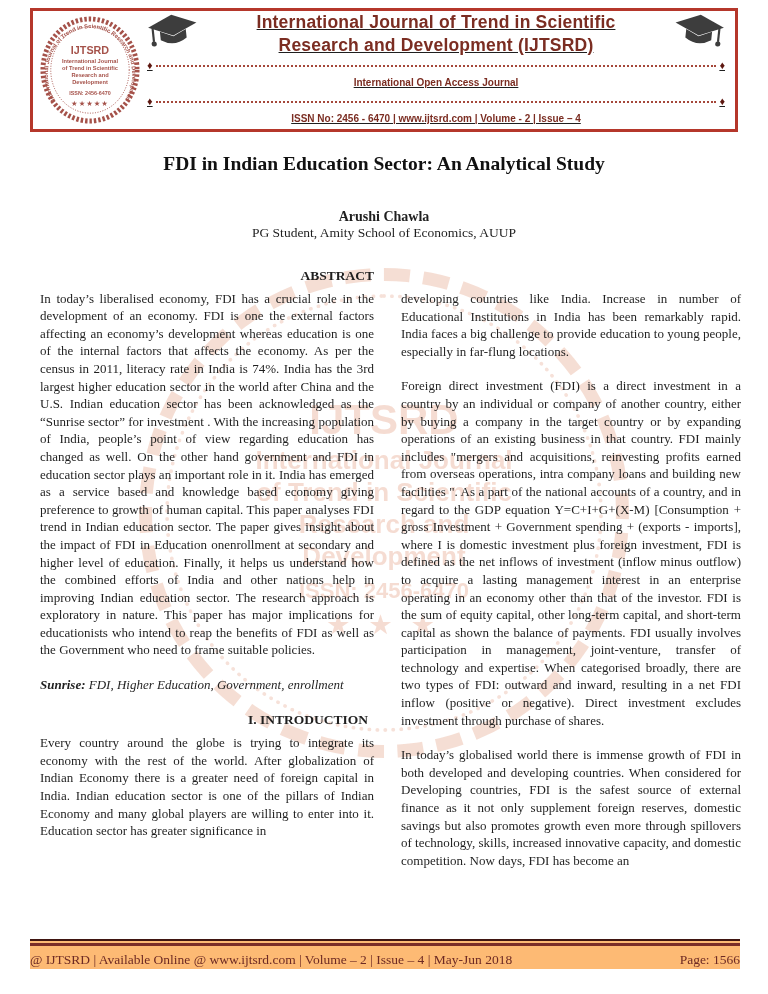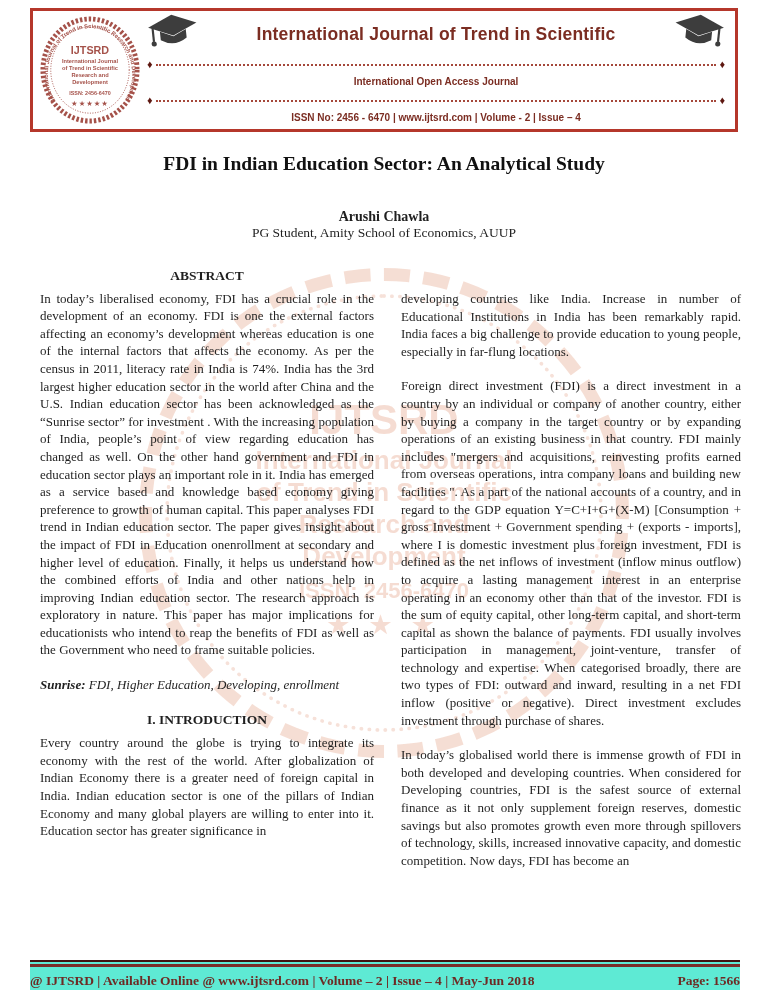--- a/index.html
+++ b/index.html
@@ -3,21 +3,21 @@
 <meta charset="utf-8">
 <style>
   html,body{margin:0;padding:0;background:#ffffff;}
   .page{width:768px;height:994px;position:relative;overflow:hidden;background:#ffffff;
         font-family:"Liberation Serif",serif;color:#1f1f1f;margin:0 auto;}
 
   
   .journal-header{position:absolute;left:30px;top:8px;width:708px;height:124px;
     border:3px solid #b5372b;box-sizing:border-box;display:flex;align-items:center;background:#fff;}
   .logo-wrap{flex:0 0 114px;display:flex;justify-content:center;align-items:center;}
-  .header-center{flex:1;padding:3px 10px 3px 0;min-width:0;}
+  .header-center{flex:1;padding:3px 10px 3px 0;min-width:0;text-decoration:underline;}
   .title-row{display:flex;align-items:center;}
   .cap{flex:0 0 auto;}
   .cap.left svg{transform:rotate(-6deg);}
   .cap.right svg{transform:scaleX(-1) rotate(-6deg);}
   .journal-title{flex:1;text-align:center;font-family:"Liberation Sans",sans-serif;font-weight:bold;
     color:#7b2d22;font-size:17.5px;line-height:23px;letter-spacing:.2px;}
   .sep-row{display:flex;align-items:center;margin:3px 0 2px;}
   .sep-diamond{color:#5d1710;font-size:11px;line-height:11px;flex:0 0 auto;}
   .sep-dots{flex:1;border-top:2px dotted #a5473a;height:0;margin:0 3px;}
   .subtitle,.issn-line{text-align:center;font-family:"Liberation Sans",sans-serif;font-weight:bold;
@@ -40,27 +40,27 @@
   .wm-line{font-size:26px;line-height:32px;}
   .wm-issn{font-size:22px;line-height:28px;margin-top:5px;}
   .wm-stars{font-size:24px;letter-spacing:7px;margin-top:6px;}
 
   
   .columns{position:relative;z-index:1;display:flex;margin:26px 31px 0 40px;gap:27px;}
   .col{font-size:13px;line-height:17.6px;text-align:justify;}
   .col-left{width:334px;flex:0 0 334px;}
   .col-right{width:340px;flex:0 0 340px;padding-top:23px;box-sizing:border-box;}
   .col p{margin:0 0 17px;}
-  .sec-heading{font-size:13.5px;font-weight:bold;margin:0 0 5px;text-align:center;}
+  .sec-heading{font-size:13.5px;font-weight:bold;margin:0 0 5px;text-align:right;}
   .intro-heading{margin:6px;}
   .keywords{font-style:italic;}
   .kw-label{font-weight:bold;font-style:italic;}
 
   
-  .page-footer{position:absolute;left:30px;right:28px;bottom:4px;z-index:2;background:#5eead4;font-weight:bold;}
+  .page-footer{position:absolute;left:30px;right:28px;bottom:25px;z-index:2;background:#fdba74;}
   .rule-thin{border-top:2px solid #3f1511;}
   .rule-thick{height:3px;background:#7a2e28;margin-top:2px;}
   .footer-row{display:flex;justify-content:space-between;margin-top:5px;
     font-size:13.5px;line-height:18px;color:#6d2a24;}
 </style>
 </head>
 <body>
 
 <div class="page">
 
@@ -88,20 +88,21 @@
         <span class="cap left">
           <svg width="52" height="40" viewBox="0 0 60 46">
             <polygon points="30,3 58,15 30,27 2,15" fill="#3d3d3d"></polygon>
             <path d="M15,21 L15,31 Q30,41 45,31 L45,21 L30,28 Z" fill="#3d3d3d"></path>
             <path d="M7,16 L7,32" stroke="#3d3d3d" stroke-width="2.5" fill="none"></path>
             <circle cx="7" cy="34.5" r="3" fill="#3d3d3d"></circle>
           </svg>
         </span>
         <div class="journal-title">
           <div>International Journal of Trend in Scientific</div>
+          <div>Research and Development (IJTSRD)</div>
         </div>
         <span class="cap right">
           <svg width="52" height="40" viewBox="0 0 60 46">
             <polygon points="30,3 58,15 30,27 2,15" fill="#3d3d3d"></polygon>
             <path d="M15,21 L15,31 Q30,41 45,31 L45,21 L30,28 Z" fill="#3d3d3d"></path>
             <path d="M7,16 L7,32" stroke="#3d3d3d" stroke-width="2.5" fill="none"></path>
             <circle cx="7" cy="34.5" r="3" fill="#3d3d3d"></circle>
           </svg>
         </span>
       </div>
@@ -141,21 +142,21 @@
   <main class="main">
     <h1 class="paper-title">FDI in Indian Education Sector: An Analytical Study</h1>
     <div class="author">Arushi Chawla</div>
     <div class="affiliation">PG Student, Amity School of Economics, AUUP</div>
 
     <div class="columns">
       <div class="col col-left">
         <h2 class="sec-heading">ABSTRACT</h2>
         <p>In today’s liberalised economy, FDI has a crucial role in the development of an economy. FDI is one the external factors affecting an economy’s development whereas education is one of the internal factors that affects the economy. As per the census in 2011, literacy rate in India is 74%. India has the 3rd largest higher education sector in the world after China and the U.S. Indian education sector has been acknowledged as the “Sunrise sector” for investment . With the increasing population of India, people’s point of view regarding education has changed as well. On the other hand government and FDI in education sector plays an important role in it. India has emerged as a service based and knowledge based economy giving preference to growth of human capital. This paper analyses FDI trend in Indian education sector. The paper gives insight about the impact of FDI in Education onenrollment at secondary and higher level of education. Finally, it helps us understand how the combined efforts of India and other nations help in improving Indian education sector. The research approach is exploratory in nature. This paper has major implications for educationists who intend to reap the benefits of FDI as well as the Government who need to frame suitable policies.</p>
         <p class="keywords"><span class="kw-label">Sunrise:</span>
-          <span>FDI, Higher Education, Developing, enrollment</span></p>
+          <span>FDI, Higher Education, Government, enrollment</span></p>
         <h2 class="sec-heading intro-heading">I. INTRODUCTION</h2>
         <p>Every country around the globe is trying to integrate its economy with the rest of the world. After globalization of Indian Economy there is a greater need of foreign capital in India. Indian education sector is one of the pillars of Indian Economy and many global players are willing to enter into it. Education sector has greater significance in</p>
       </div>
 
       <div class="col col-right">
         <p>developing countries like India. Increase in number of Educational Institutions in India has been remarkably rapid. India faces a big challenge to provide education to young people, especially in far-flung locations.</p>
         <p>Foreign direct investment (FDI) is a direct investment in a country by an individual or company of another country, either by buying a company in the target country or by expanding operations of an existing business in that country. FDI mainly includes "mergers and acquisitions, reinvesting profits earned from overseas operations, intra company loans and building new facilities ". As a part of the national accounts of a country, and in regard to the GDP equation Y=C+I+G+(X-M) [Consumption + gross Investment + Government spending + (exports - imports], where I is domestic investment plus foreign investment, FDI is defined as the net inflows of investment (inflow minus outflow) to acquire a lasting management interest in an enterprise operating in an economy other than that of the investor. FDI is the sum of equity capital, other long-term capital, and short-term capital as shown the balance of payments. FDI usually involves participation in management, joint-venture, transfer of technology and expertise. When categorised broadly, there are two types of FDI: outward and inward, resulting in a net FDI inflow (positive or negative). Direct investment excludes investment through purchase of shares.</p>
         <p>In today’s globalised world there is immense growth of FDI in both developed and developing countries. When considered for Developing countries, FDI is the safest source of external finance as it not only supplement foreign reserves, domestic savings but also promotes growth even more through spillovers of technology, skills, increased innovative capacity, and domestic competition. Now days, FDI has become an</p>
       </div>
     </div>

